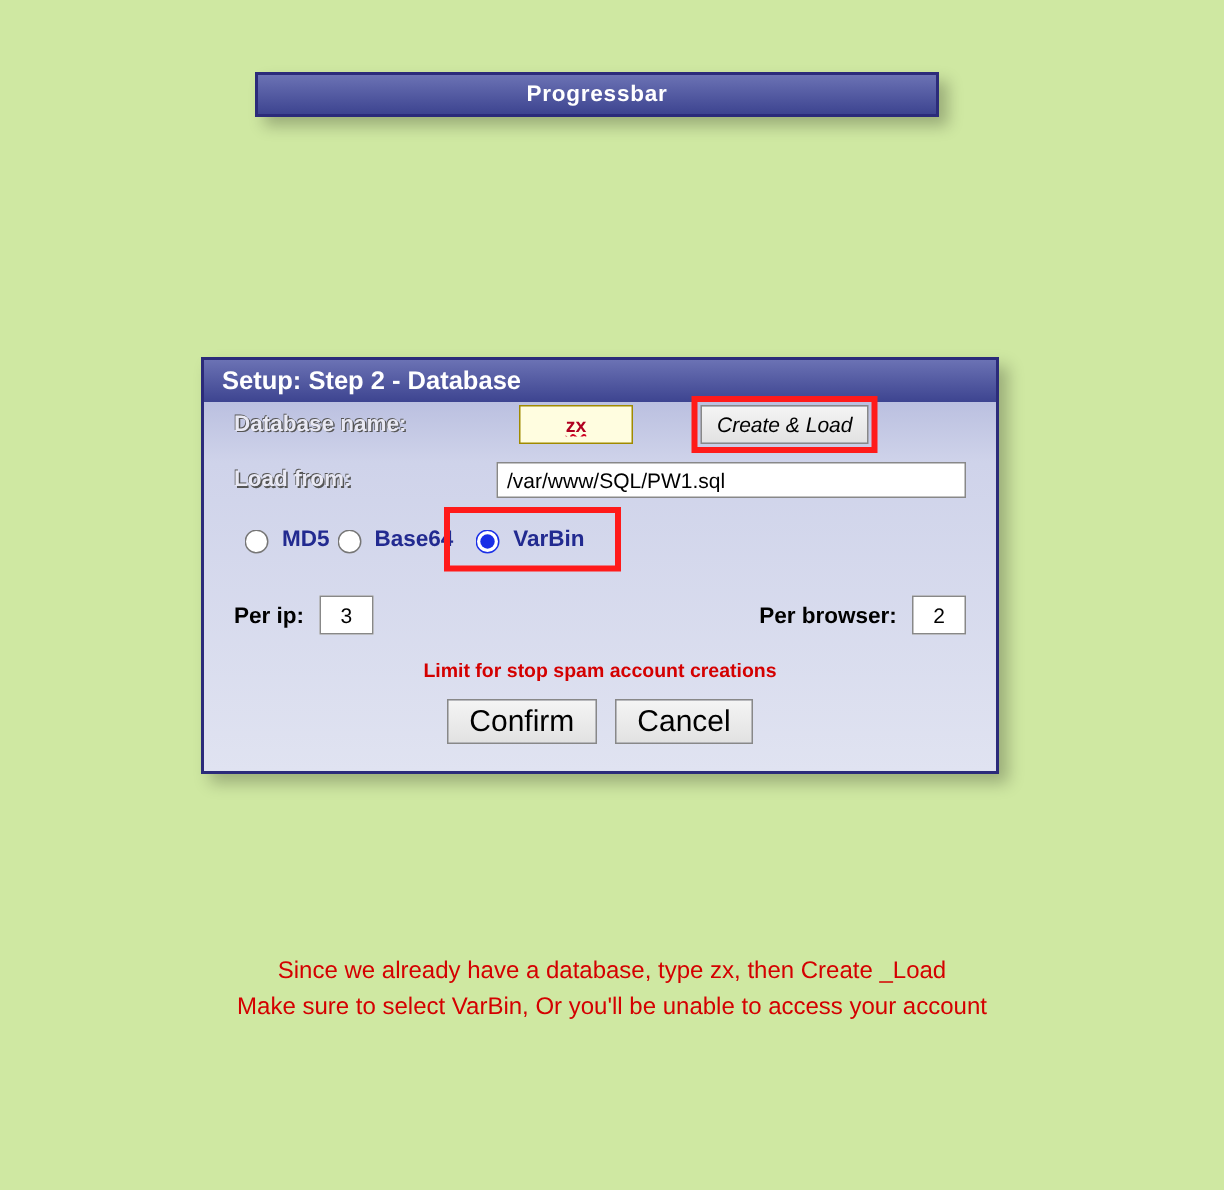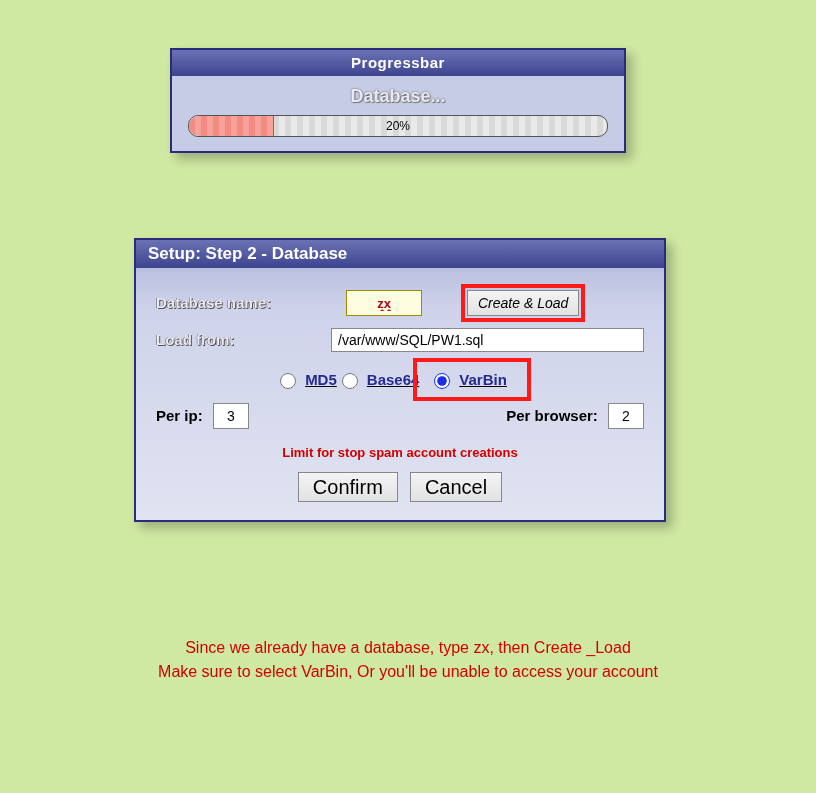--- a/index.html
+++ b/index.html
@@ -90,21 +90,21 @@
   .setup-header {
     height: 28px;
     background: linear-gradient(to bottom, #6b72b4 0%, #3d4490 100%);
     color: #fff;
     font-weight: bold;
     font-size: 17px;
     line-height: 28px;
     padding-left: 12px;
   }
   .setup-body {
-    padding: 22px 20px 18px 20px;
+    padding: 2px 20px 18px 20px;
   }
 
   .row {
     display: flex;
     align-items: center;
     margin-bottom: 12px;
   }
   .shadow-label {
     color: #e9e9f4;
     font-weight: bold;
@@ -159,25 +159,24 @@
     margin: 16px 0 6px 0;
   }
   .section-title .help {
     color: #1a2fe6;
     font-style: italic;
     font-weight: normal;
   }
 
   .radio-row {
     display: flex;
-    justify-content: center;
+    justify-content: flex-start;
     align-items: center;
     padding: 0 8px 0 2px;
-    margin-bottom: 8px;
-    text-decoration: underline;
+    margin-bottom: 22px;
   }
   .radio-item {
     display: flex;
     align-items: center;
     gap: 6px;
     color: #222a90;
     font-weight: bold;
     font-size: 15px;
     cursor: pointer;
   }
@@ -243,27 +242,20 @@
     color: #d40000;
     font-size: 16px;
     line-height: 1.5;
   }
 </style>
 </head>
 <body>
 
 <div class="progress-panel">
   <div class="progress-header">Progressbar</div>
-  <div class="progress-body">
-    <div class="db-label">Database...</div>
-    <div class="progress-track">
-      <div class="progress-fill" style="width: 20%;"></div>
-      <div class="progress-pct">20%</div>
-    </div>
-  </div>
 </div>
 
 <div class="setup-panel">
   <div class="setup-header">Setup: Step 2 - Database</div>
   <div class="setup-body">
 
     <div class="row">
       <div class="shadow-label">Database name:</div>
       <div style="flex:0 0 60px;"></div>
       <input class="db-name-input" type="text" value="zx" style="">

